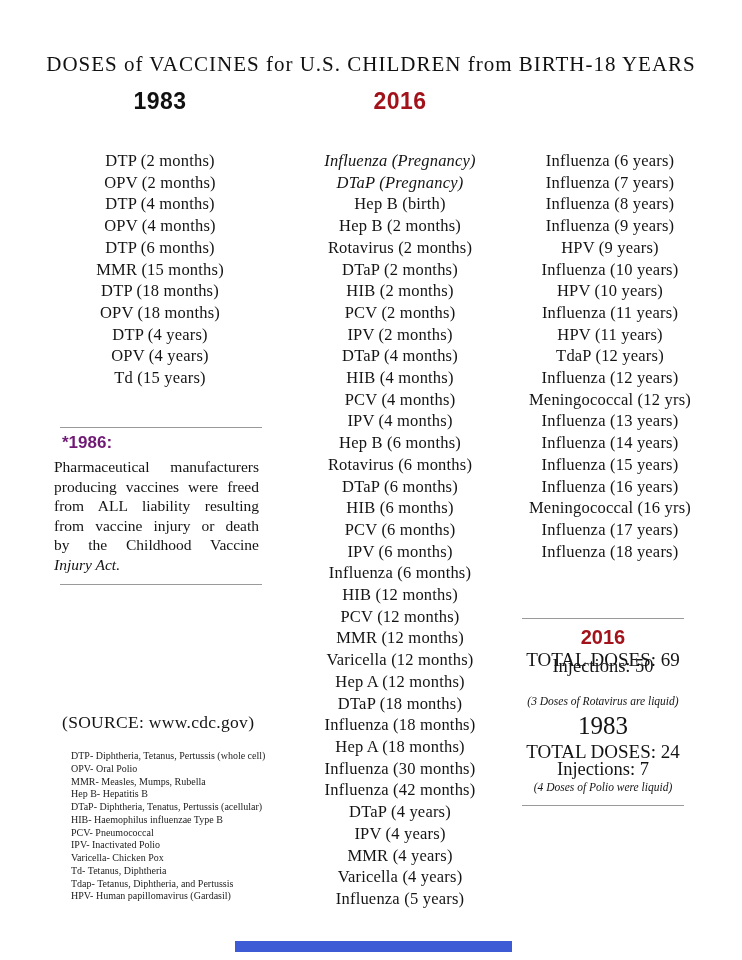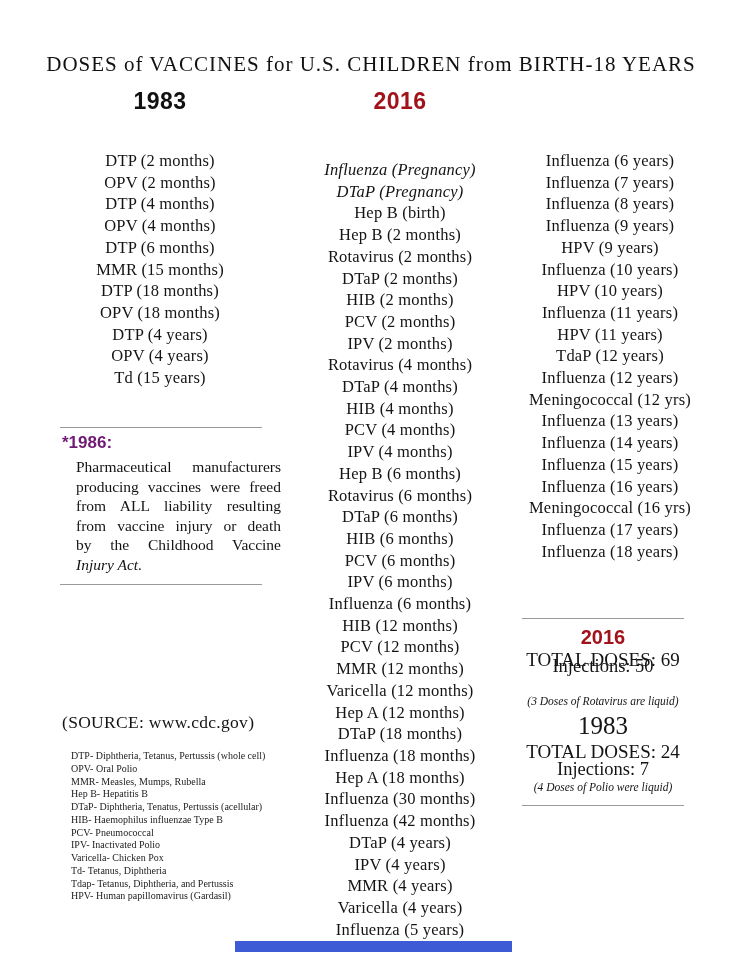--- a/index.html
+++ b/index.html
@@ -18,33 +18,33 @@
     font-size:21px;letter-spacing:1px;color:#111;white-space:nowrap;
   }
   .col-hdr{
     position:absolute;top:88px;font-family:"Liberation Sans",sans-serif;
     font-weight:bold;font-size:23px;text-align:center;letter-spacing:0.5px;
   }
   .hdr-1983{left:60px;width:200px;color:#111;}
   .hdr-2016{left:300px;width:200px;color:var(--accent-red);}
   .vlist{position:absolute;text-align:center;font-size:16.5px;line-height:21.7px;letter-spacing:0.2px;margin-top:25px;}
   .list-1983{top:125px;left:40px;width:240px;}
-  .list-2016a{top:134px;left:280px;width:240px;}
+  .list-2016a{top:125px;left:280px;width:240px;}
   .list-2016b{top:125px;left:505px;width:210px;}
   .vlist .li{white-space:nowrap;}
   .li.italic{font-style:italic;}
   .rule{position:absolute;height:0;border-top:1px solid var(--rule);}
   .rule-note-top{left:60px;width:202px;top:427px;}
   .rule-note-bot{left:60px;width:202px;top:584px;}
   .note-heading{
     position:absolute;left:62px;top:433px;width:205px;
     font-family:"Liberation Sans",sans-serif;font-weight:bold;font-size:17px;color:#701a75;
   }
   .note-body{
-    position:absolute;left:76px;top:457px;width:205px;
+    position:absolute;left:54px;top:457px;width:205px;
     font-size:15.5px;line-height:19.6px;
   }
   .note-body .li{text-align:justify;text-align-last:justify;}
   .note-body .li:last-child{text-align-last:left;font-style:italic;}
   .source-line{position:absolute;left:62px;top:712px;font-size:17.5px;letter-spacing:0.3px;white-space:nowrap;}
   .abbr-key{position:absolute;left:62px;top:750px;font-size:10px;line-height:12.75px;color:#222;}
   .abbr-key .li{white-space:nowrap;margin-left:9px;}
   .totals{position:absolute;left:517px;top:618px;width:172px;text-align:center;}
   .totals>div{position:absolute;left:0;width:172px;white-space:nowrap;}
   .totals .t-rule{border-top:1px solid var(--rule);width:162px;left:5px;}
@@ -89,21 +89,20 @@
   <div class="vlist list-2016a">
       <div class="li italic">Influenza (Pregnancy)</div>
       <div class="li italic">DTaP (Pregnancy)</div>
       <div class="li">Hep B (birth)</div>
       <div class="li">Hep B (2 months)</div>
       <div class="li">Rotavirus (2 months)</div>
       <div class="li">DTaP (2 months)</div>
       <div class="li">HIB (2 months)</div>
       <div class="li">PCV (2 months)</div>
       <div class="li">IPV (2 months)</div>
-      <div class="li">Rotavirus (4 months)</div>
       <div class="li">DTaP (4 months)</div>
       <div class="li">HIB (4 months)</div>
       <div class="li">PCV (4 months)</div>
       <div class="li">IPV (4 months)</div>
       <div class="li">Hep B (6 months)</div>
       <div class="li">Rotavirus (6 months)</div>
       <div class="li">DTaP (6 months)</div>
       <div class="li">HIB (6 months)</div>
       <div class="li">PCV (6 months)</div>
       <div class="li">IPV (6 months)</div>

